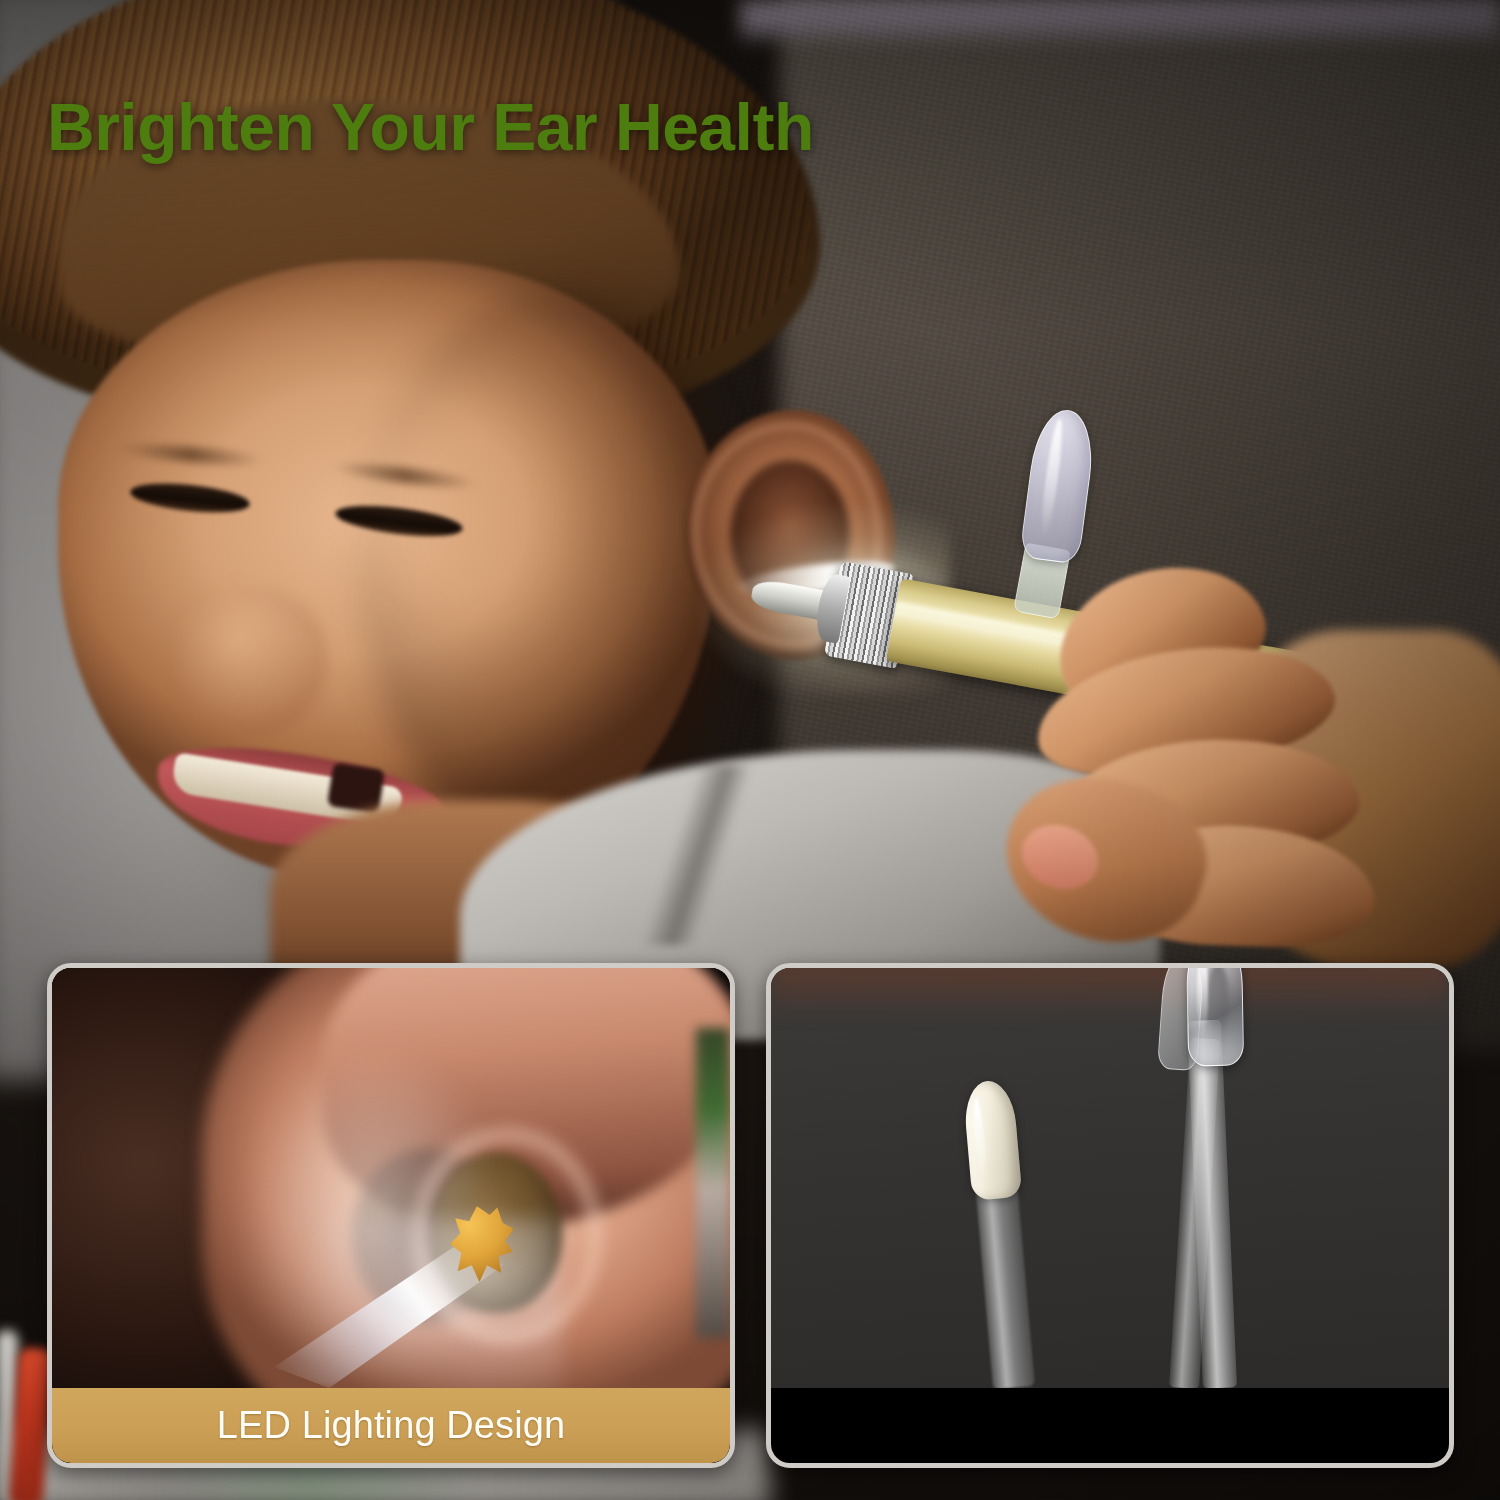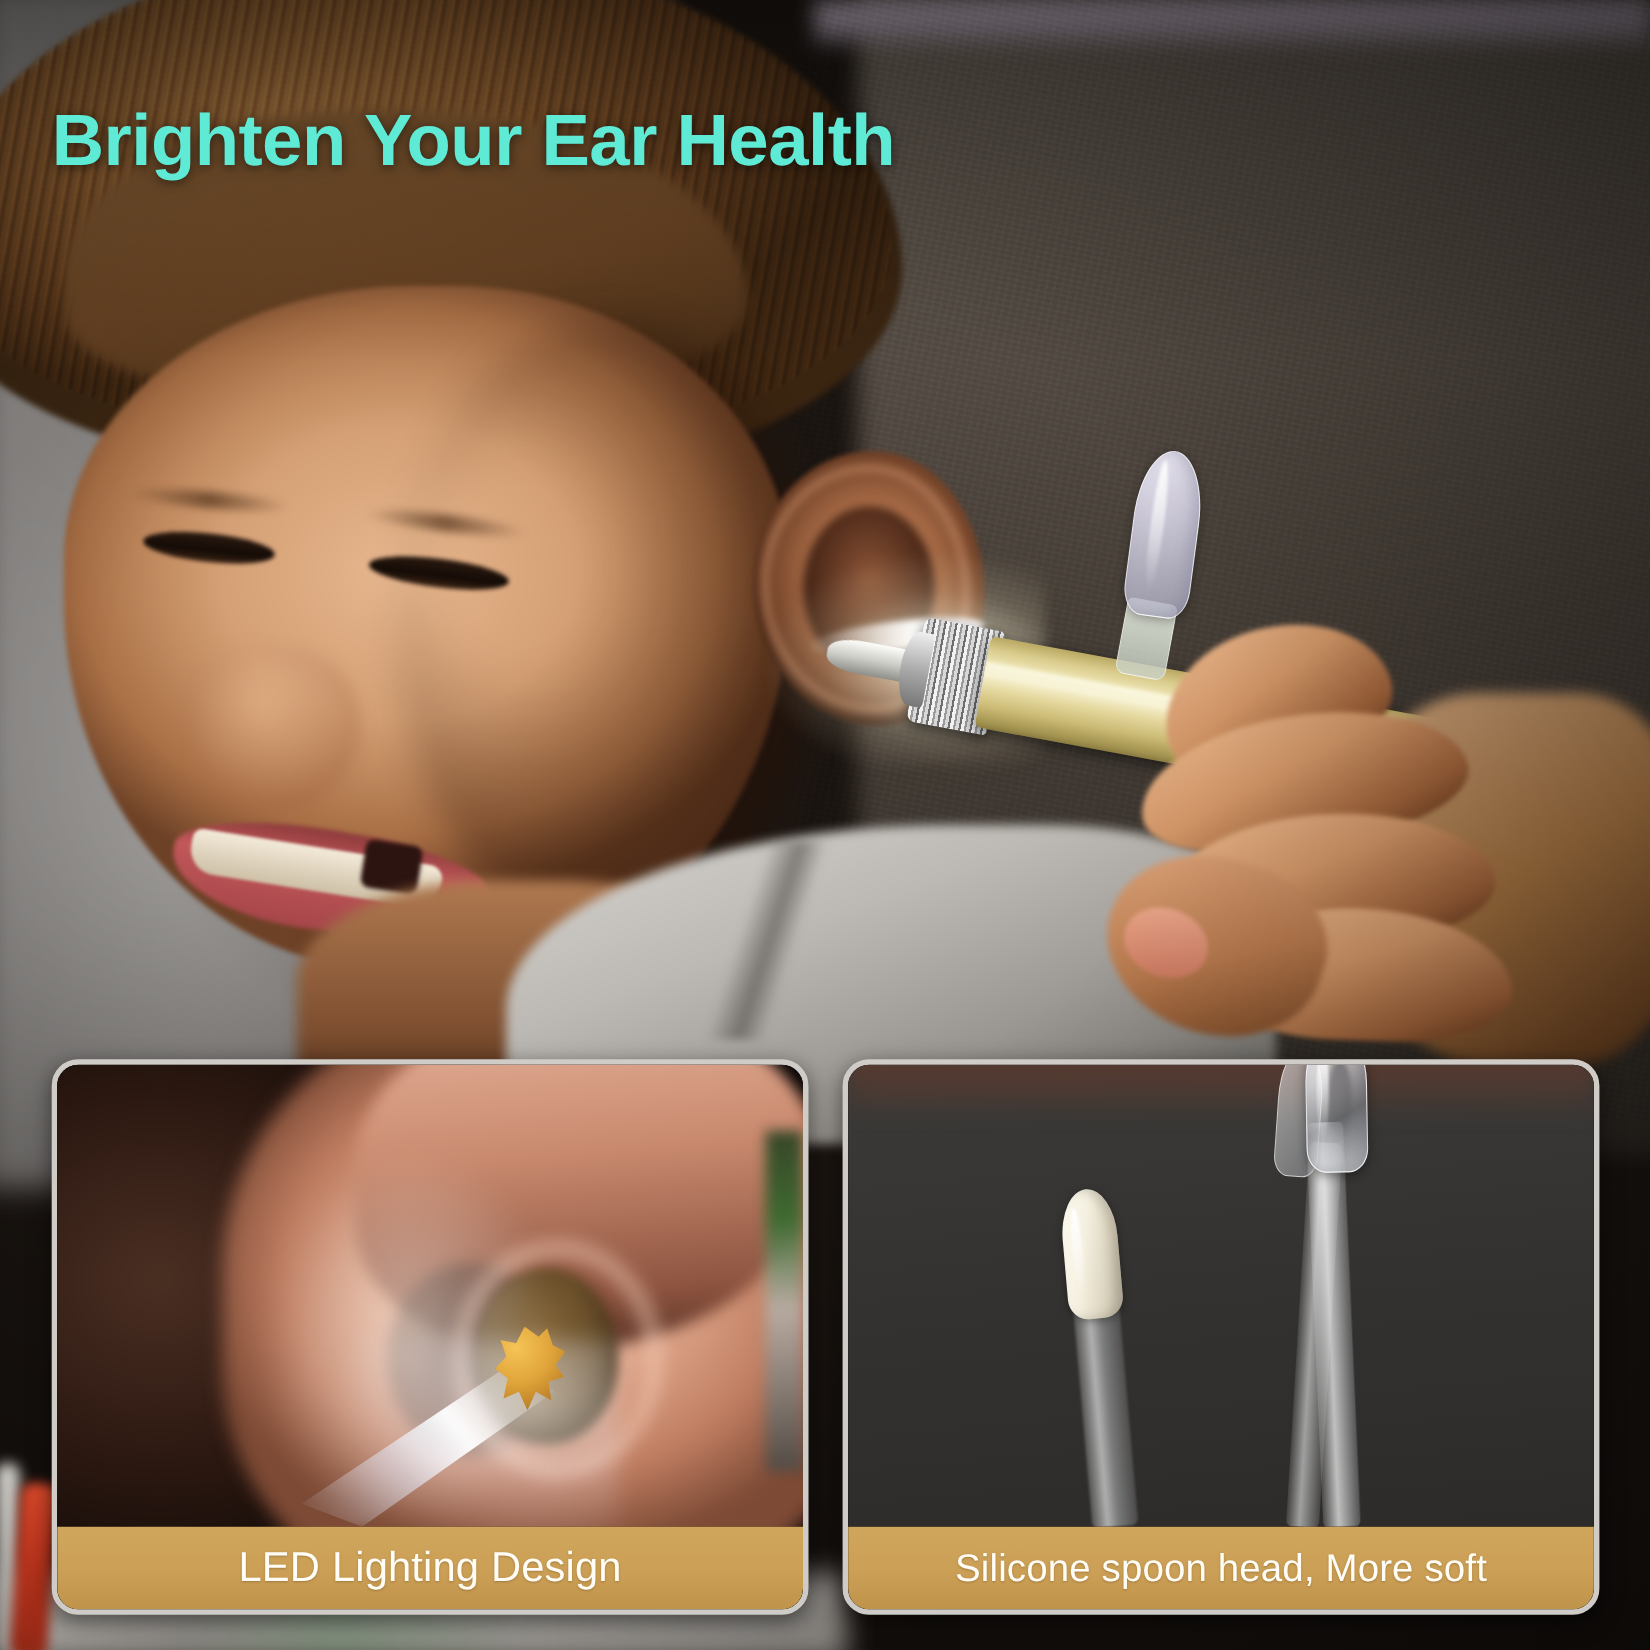--- a/index.html
+++ b/index.html
@@ -423,21 +423,21 @@
     border-radius:0 0 19px 19px;
   }
   .caption span {
     color:#fffdf6; font-size:38px; font-weight:400; letter-spacing:.1px;
     white-space:nowrap; text-shadow:0 1px 2px rgba(90,60,20,.35);
   }
   .panel.right .caption span { font-size:35px; }
 
   
   .headline {
-    position:absolute; left:47px; top:94px; color:#5eead4;
+    position:absolute; left:47px; top:94px; color:#4d7c0f;
     font-size:66px; font-weight:700; line-height:1.0; letter-spacing:-.5px;
     text-shadow:0 2px 10px rgba(0,0,0,.55);
   }
   .subhead {
     position:absolute; left:47px; top:200px; color:#fff;
     font-size:58px; font-weight:400; line-height:1.05; letter-spacing:0px;
     text-shadow:0 2px 10px rgba(0,0,0,.5);
   }
 </style>
 </head>
@@ -543,18 +543,15 @@
         <div class="tool tool-b">
           <div class="shaft-1"></div>
           <div class="shaft-2"></div>
           <div class="head-back"></div>
           <div class="head-front"></div>
           <div class="head-dark"></div>
           <div class="head-hl"></div>
         </div>
       </div>
     </div>
-    <div class="caption">
-      <span>Silicone spoon head, More soft</span>
-    </div>
   </div>
 
 </div>
 
 </body></html>

